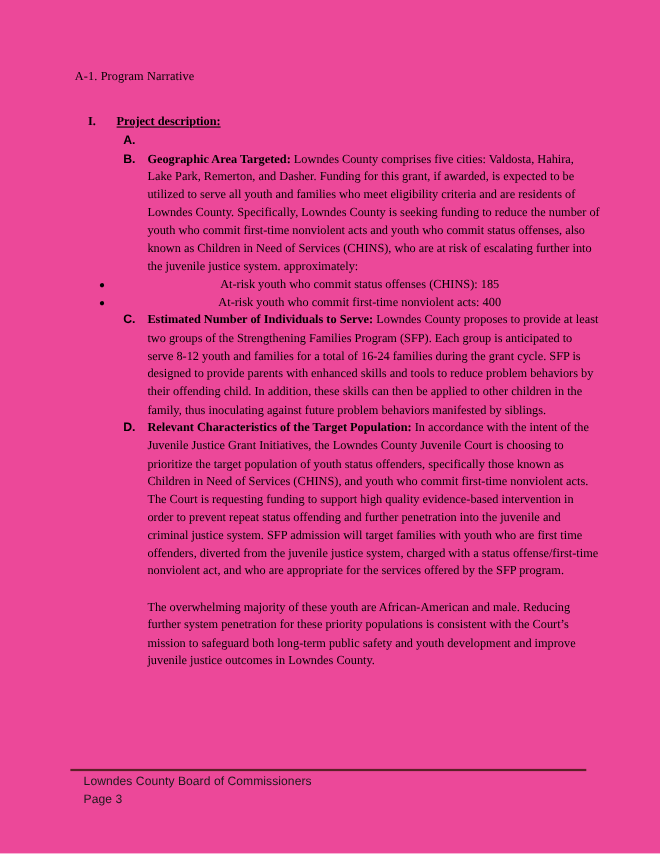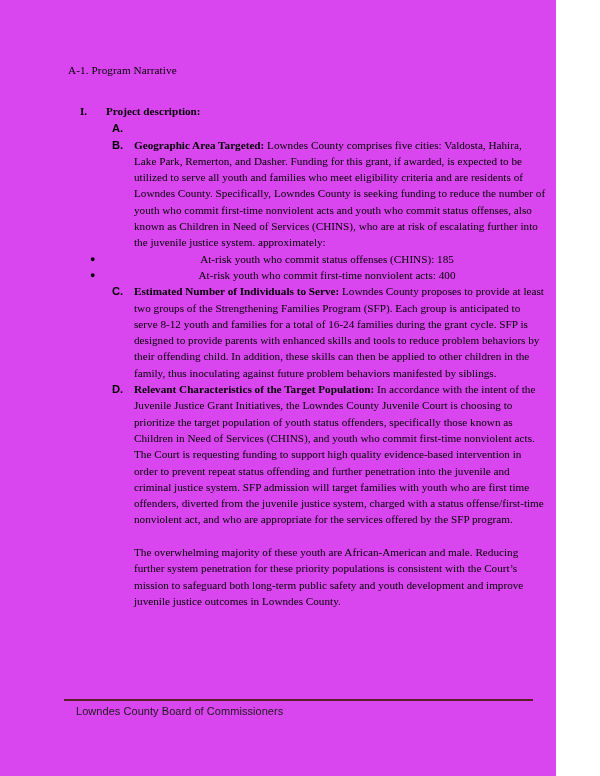--- a/index.html
+++ b/index.html
@@ -2,23 +2,23 @@
 <html><head>
 <meta charset="utf-8">
 <style>
   html, body {
     margin: 0;
     padding: 0;
     background: #ffffff;
   }
   .page {
     position: relative;
-    width: 556px;
+    width: 600px;
     height: 776px;
-    background: #d946ef;
+    background: #ec4899;
     overflow: hidden;
     font-family: "Liberation Serif", "DejaVu Serif", serif;
     color: #000000;
     box-sizing: border-box;
   }
   .doc-head {
     position: absolute;
     left: 68px;
     top: 62px;
     font-size: 11.2px;
@@ -42,20 +42,21 @@
   .roman-marker {
     width: 38px;
     flex: 0 0 38px;
     text-align: left;
     padding-left: 12px;
     box-sizing: border-box;
     font-weight: bold;
   }
   .roman-label {
     font-weight: bold;
+    text-decoration: underline;
   }
 
   
   .alpha-list {
     margin-top: 1px;
   }
   .alpha-item {
     display: flex;
     align-items: flex-start;
     font-size: 11.2px;
@@ -174,15 +175,16 @@
           <div>The overwhelming majority of these youth are African-American and male. Reducing further system penetration for these priority populations is consistent with the Court’s mission to safeguard both long-term public safety and youth development and improve juvenile justice outcomes in Lowndes County.</div>
         </span>
       </div>
 
     </div>
   </div>
 
   <div class="footer-rule" style="background: rgb(91, 33, 40);"></div>
   <div class="footer">
     <div>Lowndes County Board of Commissioners</div>
+    <div>Page 3</div>
   </div>
 
 </div>
 
 </body></html>

